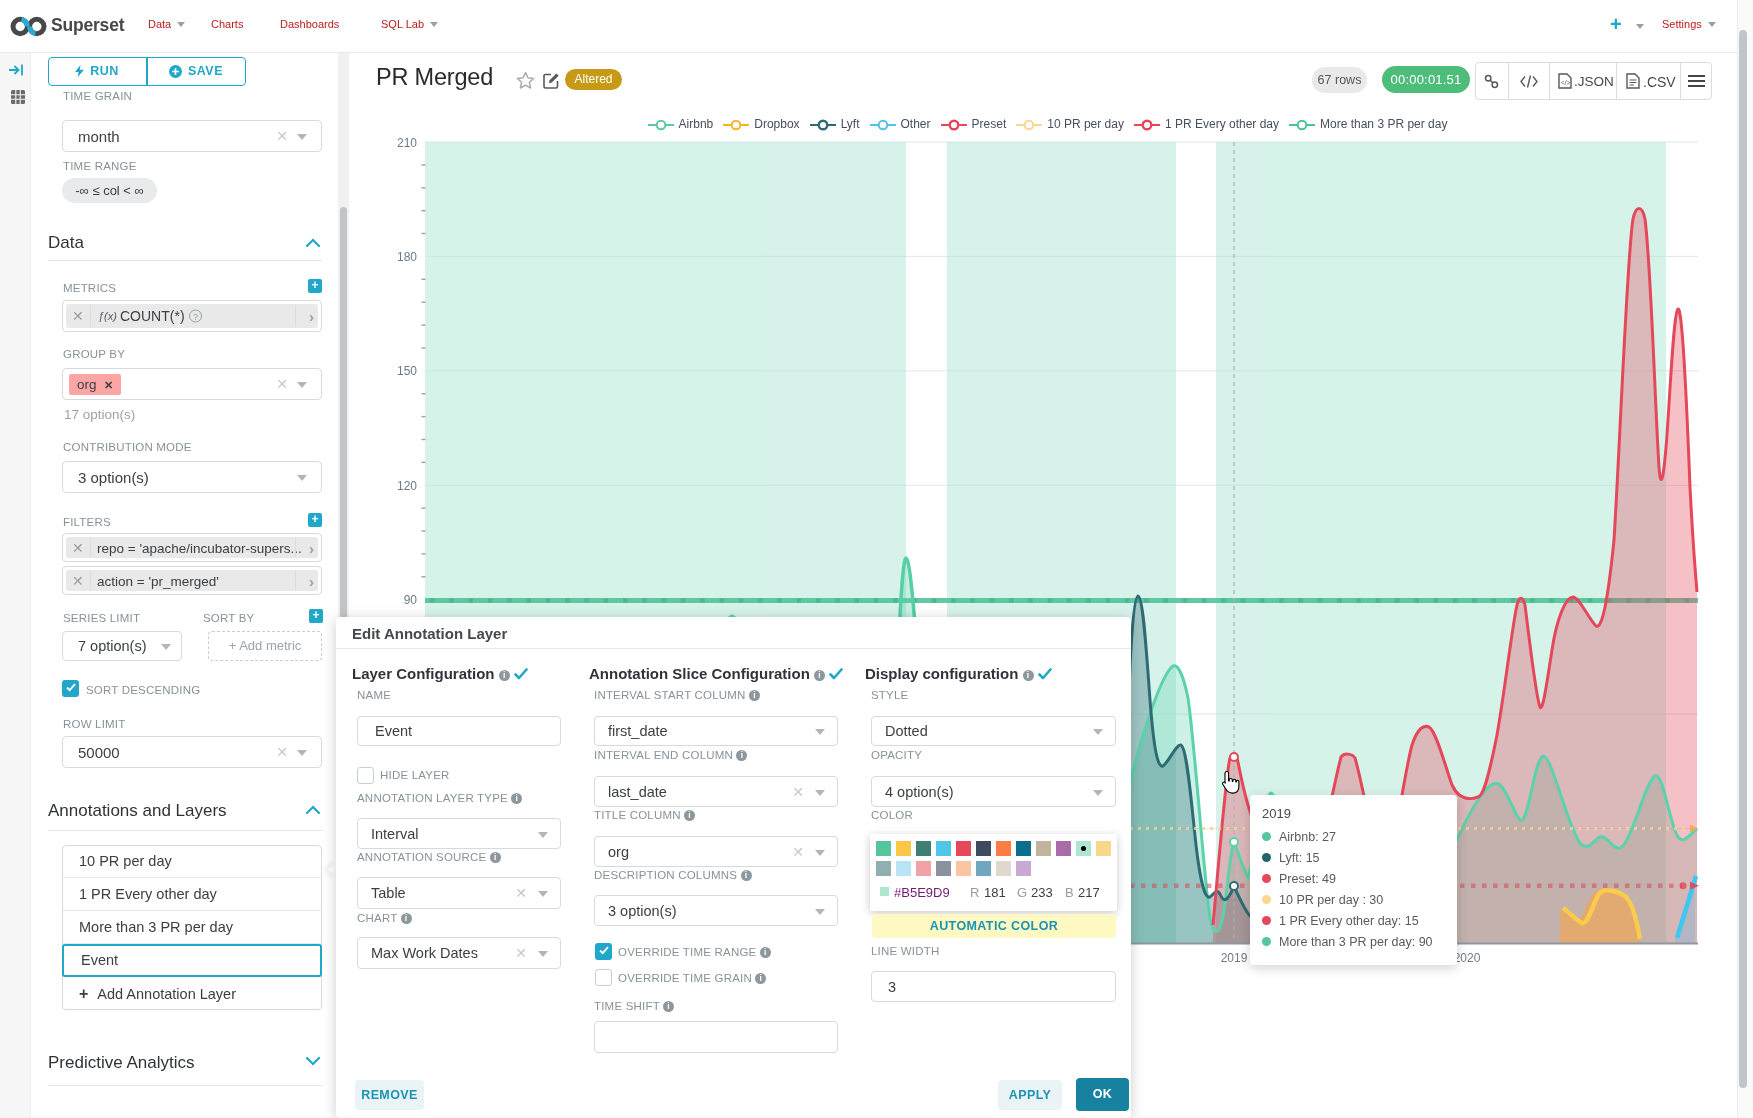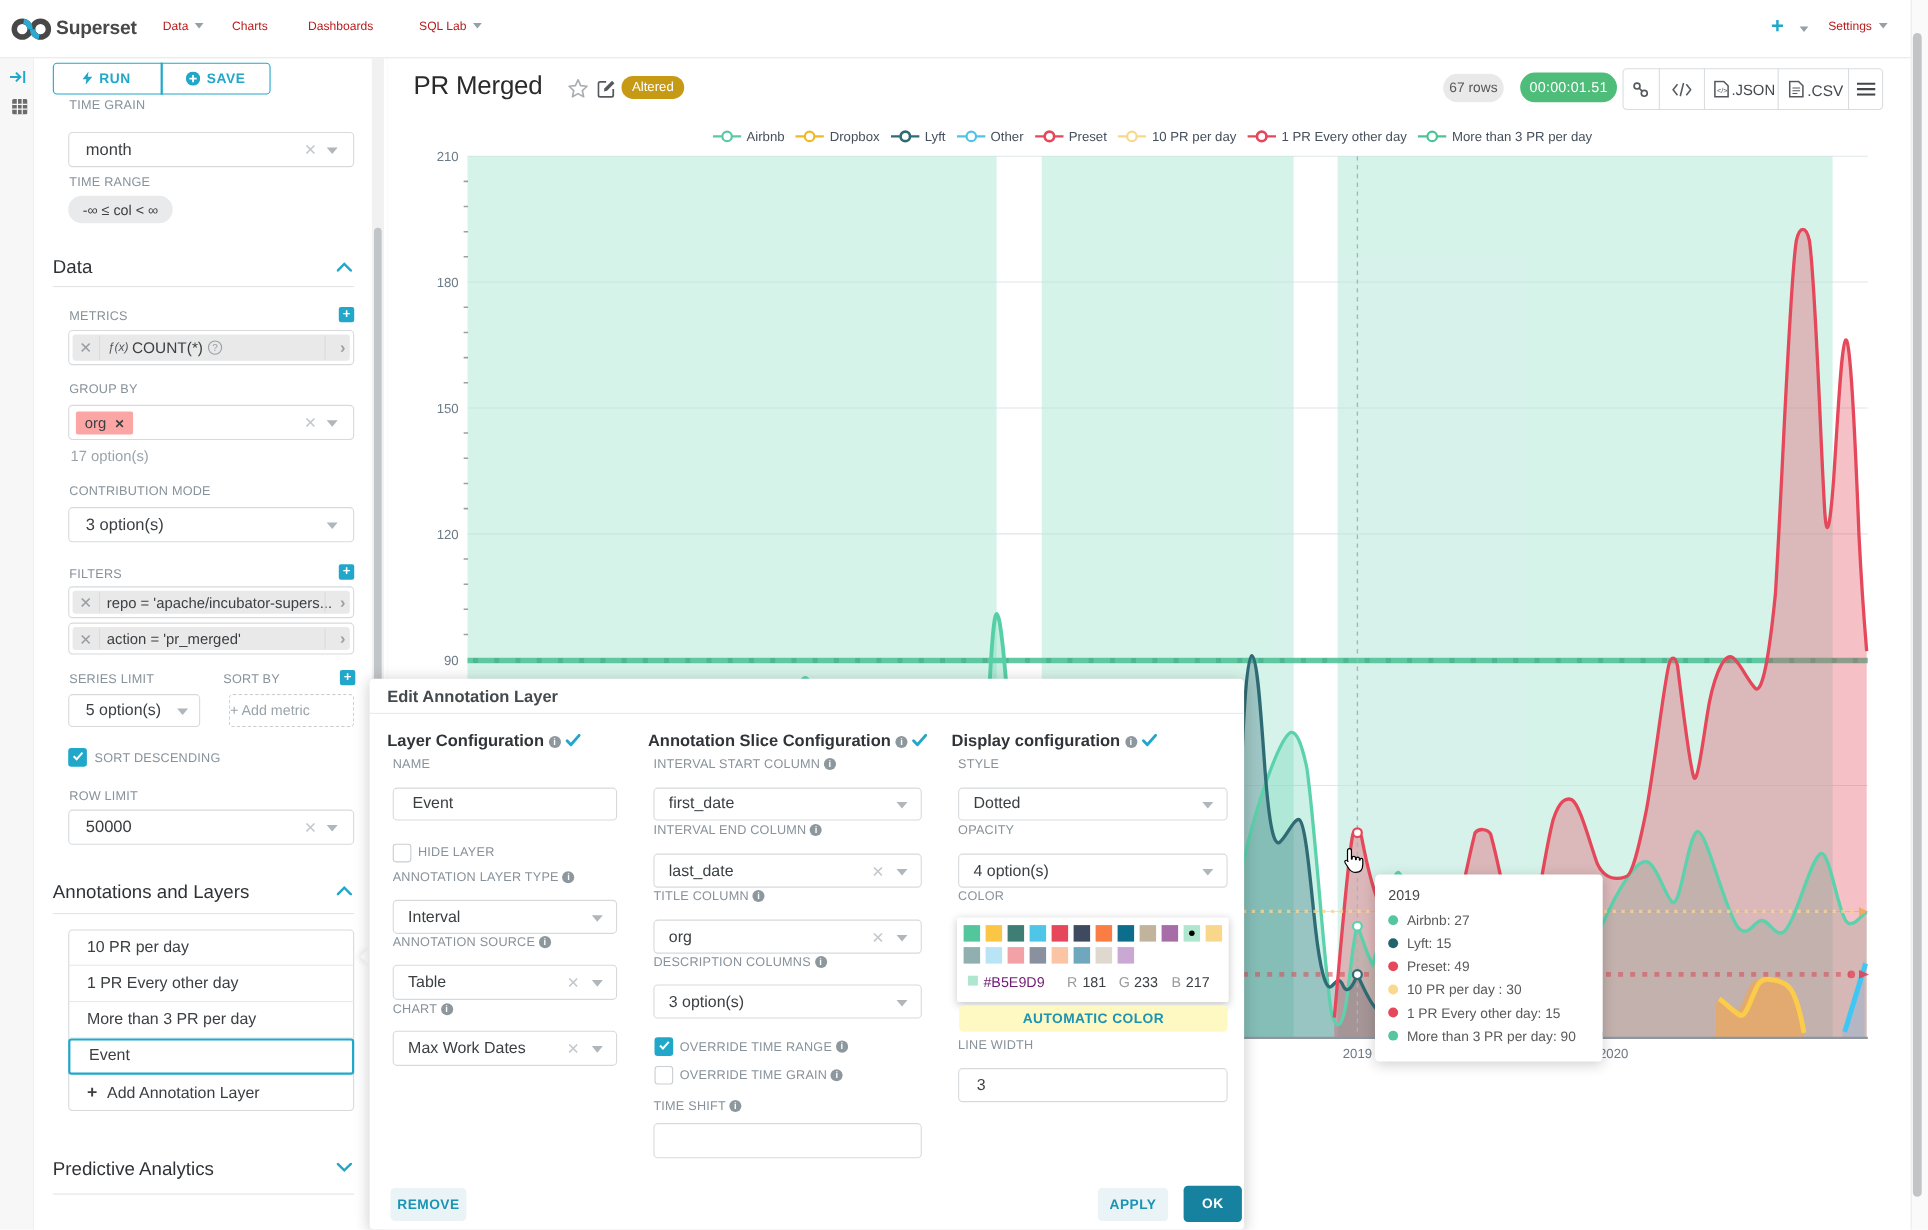--- a/index.html
+++ b/index.html
@@ -48,21 +48,21 @@
 .cb.off { background:#fff; border:1.5px solid #C9CED2; }
 .cb.on svg { display:block; margin:3px auto 0; }
 .listrow { position:absolute; left:62px; width:260px; height:33px; font-size:14.5px; color:#3C4043;
   line-height:33px; padding-left:17px; }
 #title { position:absolute; left:376px; top:64px; font-size:23.5px; color:#2A2A2A; letter-spacing:-0.2px; }
 .pill { position:absolute; border-radius:11px; font-size:12px; line-height:21px; text-align:center; }
 
 
 #legend { position:absolute; left:411px; top:113px; width:1273px; height:22px; display:flex;
   justify-content:center; align-items:center; gap:10px; font-size:12px; color:#464F5B; }
-.li { display:flex; align-items:center; gap:5px; white-space:nowrap; }
+.li { display:flex; align-items:flex-end; gap:5px; white-space:nowrap; }
 
 
 #tooltip { position:absolute; left:1250px; top:795px; width:207px; height:170px; background:#fff;
   border-radius:4px; box-shadow:0 3px 12px rgba(0,0,0,0.18); z-index:6; padding:11px 12px 8px 12px; }
 #tooltip .tt-title { font-size:13px; color:#484848; margin-bottom:5px; }
 .ttrow { display:flex; align-items:center; gap:8px; height:21px; font-size:12.5px; color:#5A5A5A; }
 .dot { width:9px; height:9px; border-radius:50%; flex:0 0 9px; }
 
 
 #modal { position:absolute; left:336px; top:617px; width:795px; height:501px; background:#fff;
@@ -200,24 +200,24 @@
     <span class="rowdivl"></span>
     <span class="abs" style="left:34px; top:50%; transform:translateY(-50%); font-size:13.5px; color:#3C4043;">action = 'pr_merged'</span>
     <span class="rowdivr"></span>
     <span class="rowchev">›</span>
   </div>
 
   <div class="lbl" style="left:63px; top:612px;">SERIES LIMIT</div>
   <div class="lbl" style="left:203px; top:612px;">SORT BY</div>
   <div class="plusbtn" style="left:309px; top:609px;">+</div>
   <div class="sel" style="left:62px; top:631px; width:120px; height:30px;">
-    <span class="txt" style="font-size:14.5px;">5 option(s)</span>
+    <span class="txt" style="font-size:14.5px;">7 option(s)</span>
     <span class="dcaret" style="right:10px;"></span>
   </div>
-  <div class="abs" style="left:208px; top:631px; width:114px; height:30px; border:1px dashed #C8CDD1; border-radius:4px; font-size:13px; color:#9AA4AB; text-align:left; line-height:28px;">+ Add metric</div>
+  <div class="abs" style="left:208px; top:631px; width:114px; height:30px; border:1px dashed #C8CDD1; border-radius:4px; font-size:13px; color:#9AA4AB; text-align:center; line-height:28px;">+ Add metric</div>
 
   <div class="cb on" style="left:62px; top:680px;">
         <svg width="10" height="9" viewBox="0 0 10 9">
           <path d="M1 4.5 L3.7 7.2 L9 1.2" stroke="#fff" stroke-width="1.8" fill="none"></path>
         </svg>
       </div>
   <div class="lbl" style="left:86px; top:684px;">SORT DESCENDING</div>
 
   <div class="lbl" style="left:63px; top:718px;">ROW LIMIT</div>
   <div class="sel" style="left:62px; top:736px; width:260px; height:32px;">

